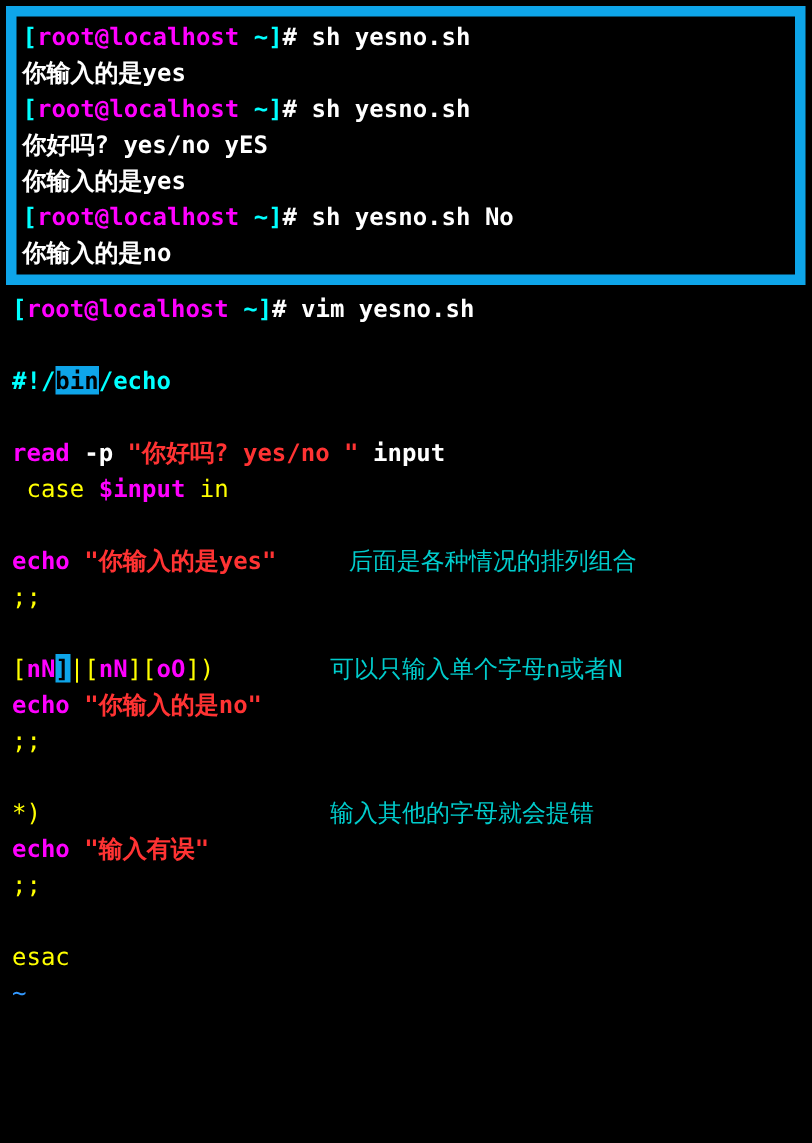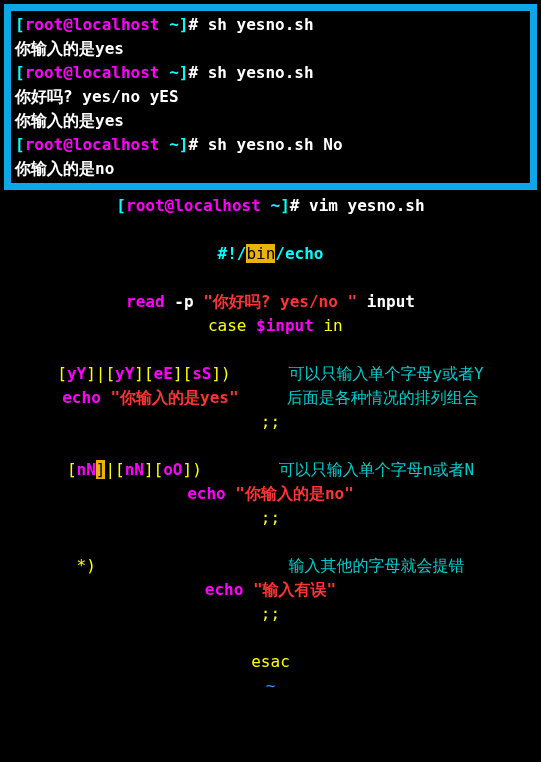--- a/index.html
+++ b/index.html
@@ -15,26 +15,26 @@
 }
 .box {
   border: 7px solid #0ea5e9;
   padding: 2px 4px;
   margin-bottom: 2px;
 }
 .cyan { color: #00ffff; font-weight: bold; }
 .magenta { color: #ff00ff; font-weight: bold; }
 .white { color: #ffffff; font-weight: bold; }
 .yellow { color: #ffff00; font-weight: normal; }
-.yellowbg { background: #eab308; color: #000; font-weight: normal; }
+.yellowbg { background: #0ea5e9; color: #000; font-weight: bold; }
 .red { color: #ff3333; font-weight: bold; }
 .blue { color: #3399ff; }
 .comment { color: #00cccc; }
 .line { white-space: pre; }
-.script { padding: 2px 4px; text-align: center; }
+.script { padding: 2px 4px; }
 </style>
 </head>
 <body>
 
 <div class="box">
   <div class="line"><span class="cyan">[</span><span class="magenta">root@localhost</span><span class="cyan"> ~</span><span class="cyan">]</span><span class="white"># </span><span class="white">sh yesno.sh</span></div>
   <div class="line white">你输入的是yes</div>
   <div class="line"><span class="cyan">[</span><span class="magenta">root@localhost</span><span class="cyan"> ~</span><span class="cyan">]</span><span class="white"># </span><span class="white">sh yesno.sh</span></div>
   <div class="line white">你好吗? yes/no yES</div>
   <div class="line white">你输入的是yes</div>
@@ -43,21 +43,20 @@
 </div>
 
 <div class="script">
 <div class="line"><span class="cyan">[</span><span class="magenta">root@localhost</span><span class="cyan"> ~</span><span class="cyan">]</span><span class="white"># </span><span class="white">vim yesno.sh</span></div>
 <div class="line">&nbsp;</div>
 <div class="line"><span class="cyan">#!/</span><span class="yellowbg">bin</span><span class="cyan">/echo</span></div>
 <div class="line">&nbsp;</div>
 <div class="line"><span class="magenta">read</span><span class="white"> -p </span><span class="red">"你好吗? yes/no "</span><span class="white"> input</span></div>
 <div class="line"><span class="yellow"> case </span><span class="magenta">$input</span><span class="yellow"> in</span></div>
 <div class="line">&nbsp;</div>
-<div class="line"><span class="yellow">[</span><span class="magenta">yY</span><span class="yellow">]|[</span><span class="magenta">yY</span><span class="yellow">][</span><span class="magenta">eE</span><span class="yellow">][</span><span class="magenta">sS</span><span class="yellow">])</span>      <span class="comment">可以只输入单个字母y或者Y</span></div>
 <div class="line"><span class="magenta">echo </span><span class="red">"你输入的是yes"</span>     <span class="comment">后面是各种情况的排列组合</span></div>
 <div class="line yellow">;;</div>
 <div class="line">&nbsp;</div>
 <div class="line"><span class="yellow">[</span><span class="magenta">nN</span><span class="yellowbg">]</span><span class="yellow">|[</span><span class="magenta">nN</span><span class="yellow">][</span><span class="magenta">oO</span><span class="yellow">])</span>        <span class="comment">可以只输入单个字母n或者N</span></div>
 <div class="line"><span class="magenta">echo </span><span class="red">"你输入的是no"</span></div>
 <div class="line yellow">;;</div>
 <div class="line">&nbsp;</div>
 <div class="line"><span class="yellow">*)</span>                    <span class="comment">输入其他的字母就会提错</span></div>
 <div class="line"><span class="magenta">echo </span><span class="red">"输入有误"</span></div>
 <div class="line yellow">;;</div>

